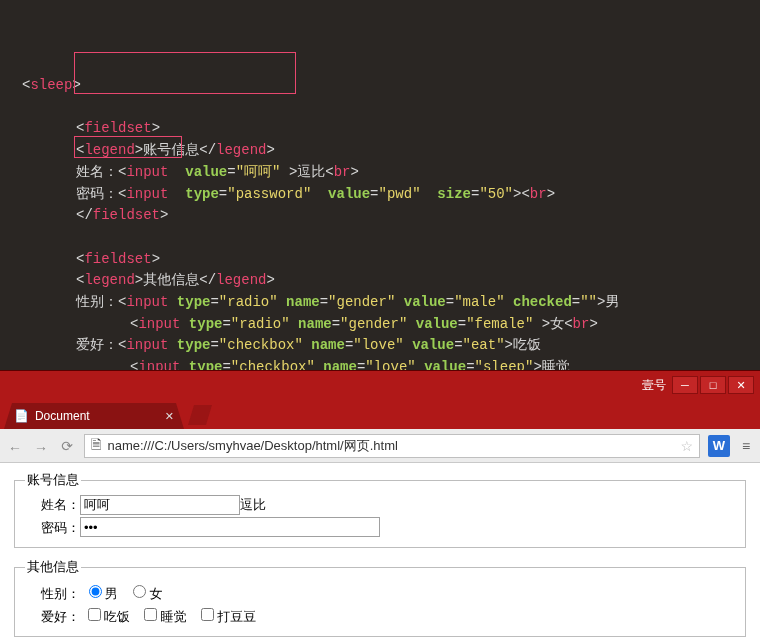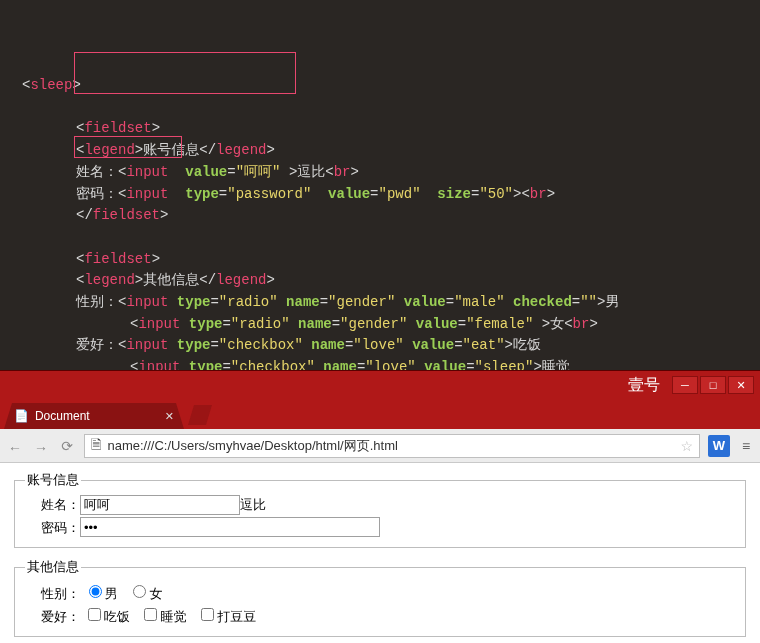--- a/index.html
+++ b/index.html
@@ -51,21 +51,21 @@
   .winbtn {
     width: 26px; height: 18px;
     background: #c32626;
     border: 1px solid #8a0f0f;
     color: #fff;
     display: flex; align-items: center; justify-content: center;
     font-size: 11px;
     margin-left: 2px;
   }
   .winbtns { margin-left: auto; display: flex; }
-  .yihao { color: #fff; margin-right: 10px; font-size: 16px; }
+  .yihao { color: #fff; margin-right: 4px; font-size: 12px; }
   .tabstrip {
     background: #b01818;
     height: 30px;
     display: flex;
     align-items: flex-end;
     padding-left: 4px;
   }
   .tab {
     background: #8a1212;
     color: #fff;

